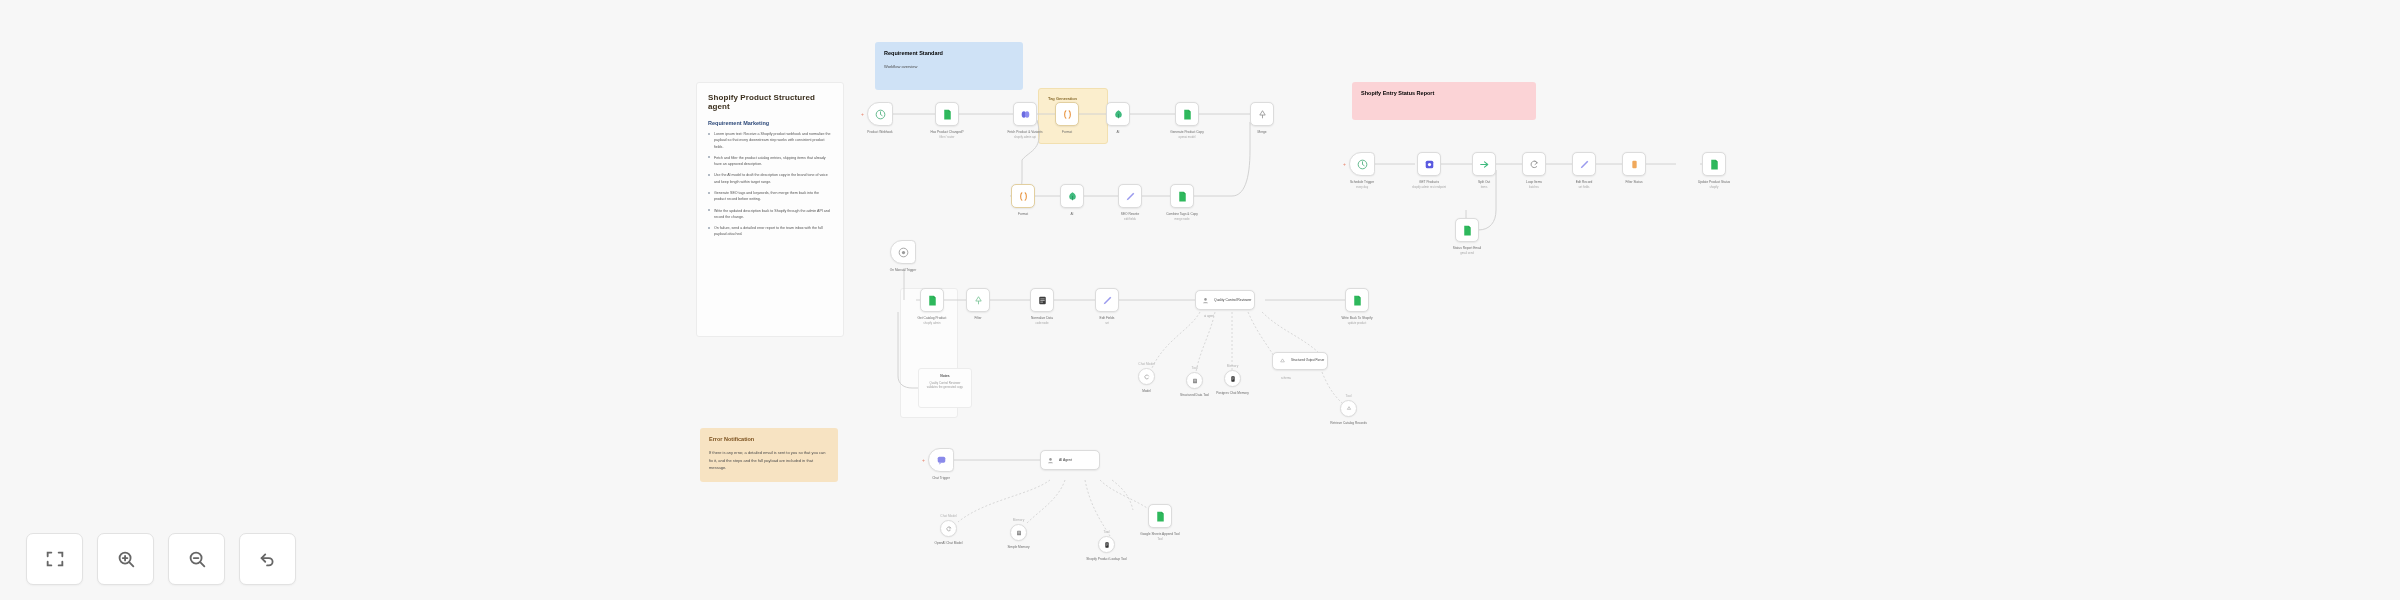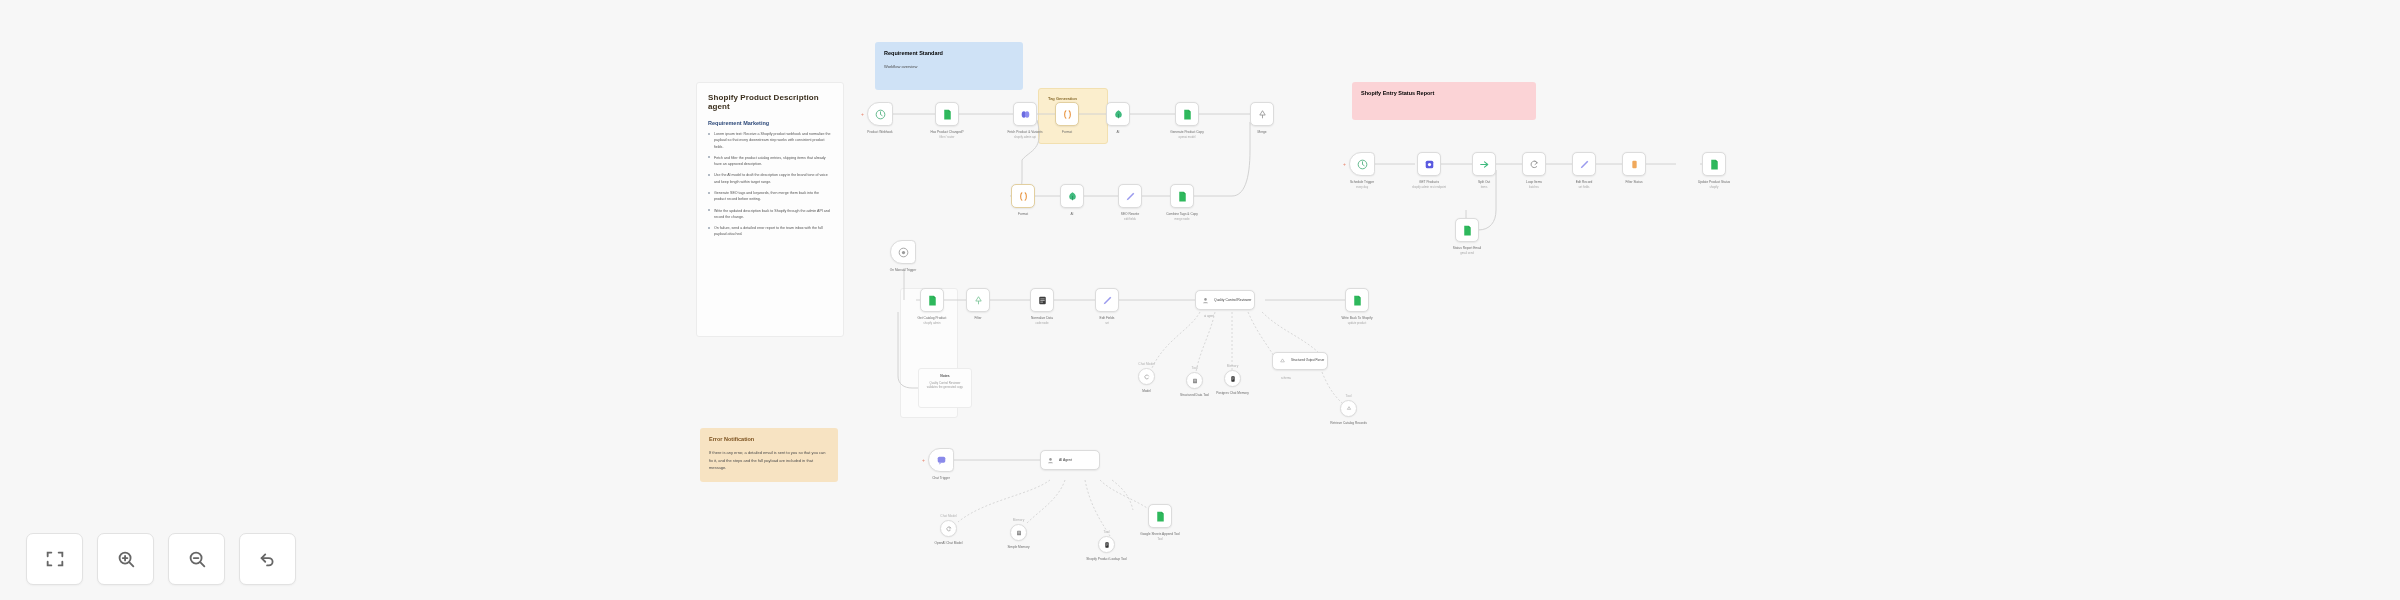--- a/index.html
+++ b/index.html
@@ -190,21 +190,21 @@
   <div class="note note-yellow" style="left:1038px; top:88px; width:70px; height:56px;">
     <div class="note-title" style="font-size:4px;color:#8a6d2f;">Tag Generation</div>
   </div>
 
   <div class="note note-orange" style="left:700px; top:428px; width:138px; height:54px;">
     <div class="note-title" style="color:#7a4f1c;">Error Notification</div>
     <div class="note-body">If there is any error, a detailed email is sent to you so that you can fix it, and the steps and the full payload are included in that message.</div>
   </div>
 
   <div class="note note-white" style="left:696px; top:82px; width:148px; height:255px; padding:10px 11px;">
-    <div class="doc-h1">Shopify Product Description agent</div>
+    <div class="doc-h1">Shopify Product Structured agent</div>
     <div class="doc-h2">Requirement Marketing</div>
     <div>
       <div class="doc-li">Lorem ipsum text: Receive a Shopify product webhook and normalize the payload so that every downstream step works with consistent product fields.</div>
       <div class="doc-li">Fetch and filter the product catalog entries, skipping items that already have an approved description.</div>
       <div class="doc-li">Use the AI model to draft the description copy in the brand tone of voice and keep length within target range.</div>
       <div class="doc-li">Generate SEO tags and keywords, then merge them back into the product record before writing.</div>
       <div class="doc-li">Write the updated description back to Shopify through the admin API and record the change.</div>
       <div class="doc-li">On failure, send a detailed error report to the team inbox with the full payload attached.</div>
     </div>
   </div>

